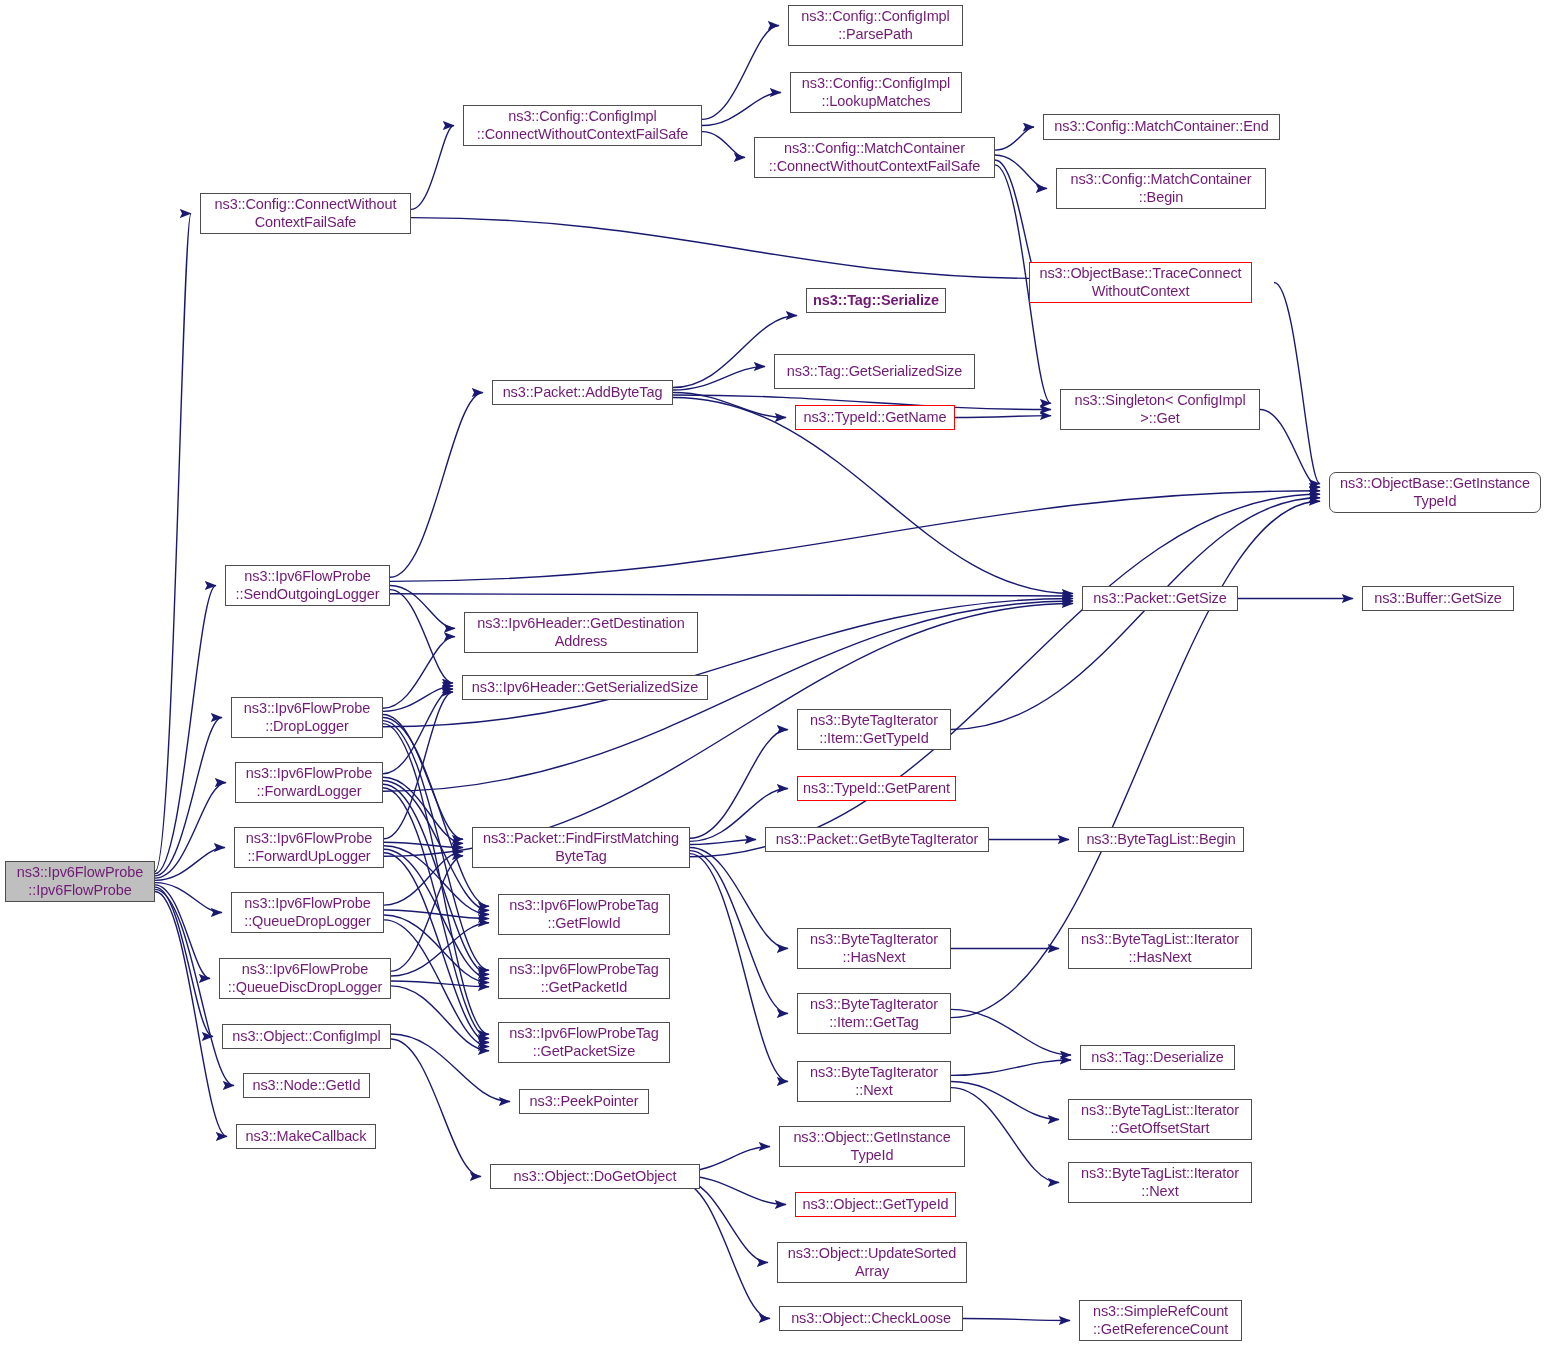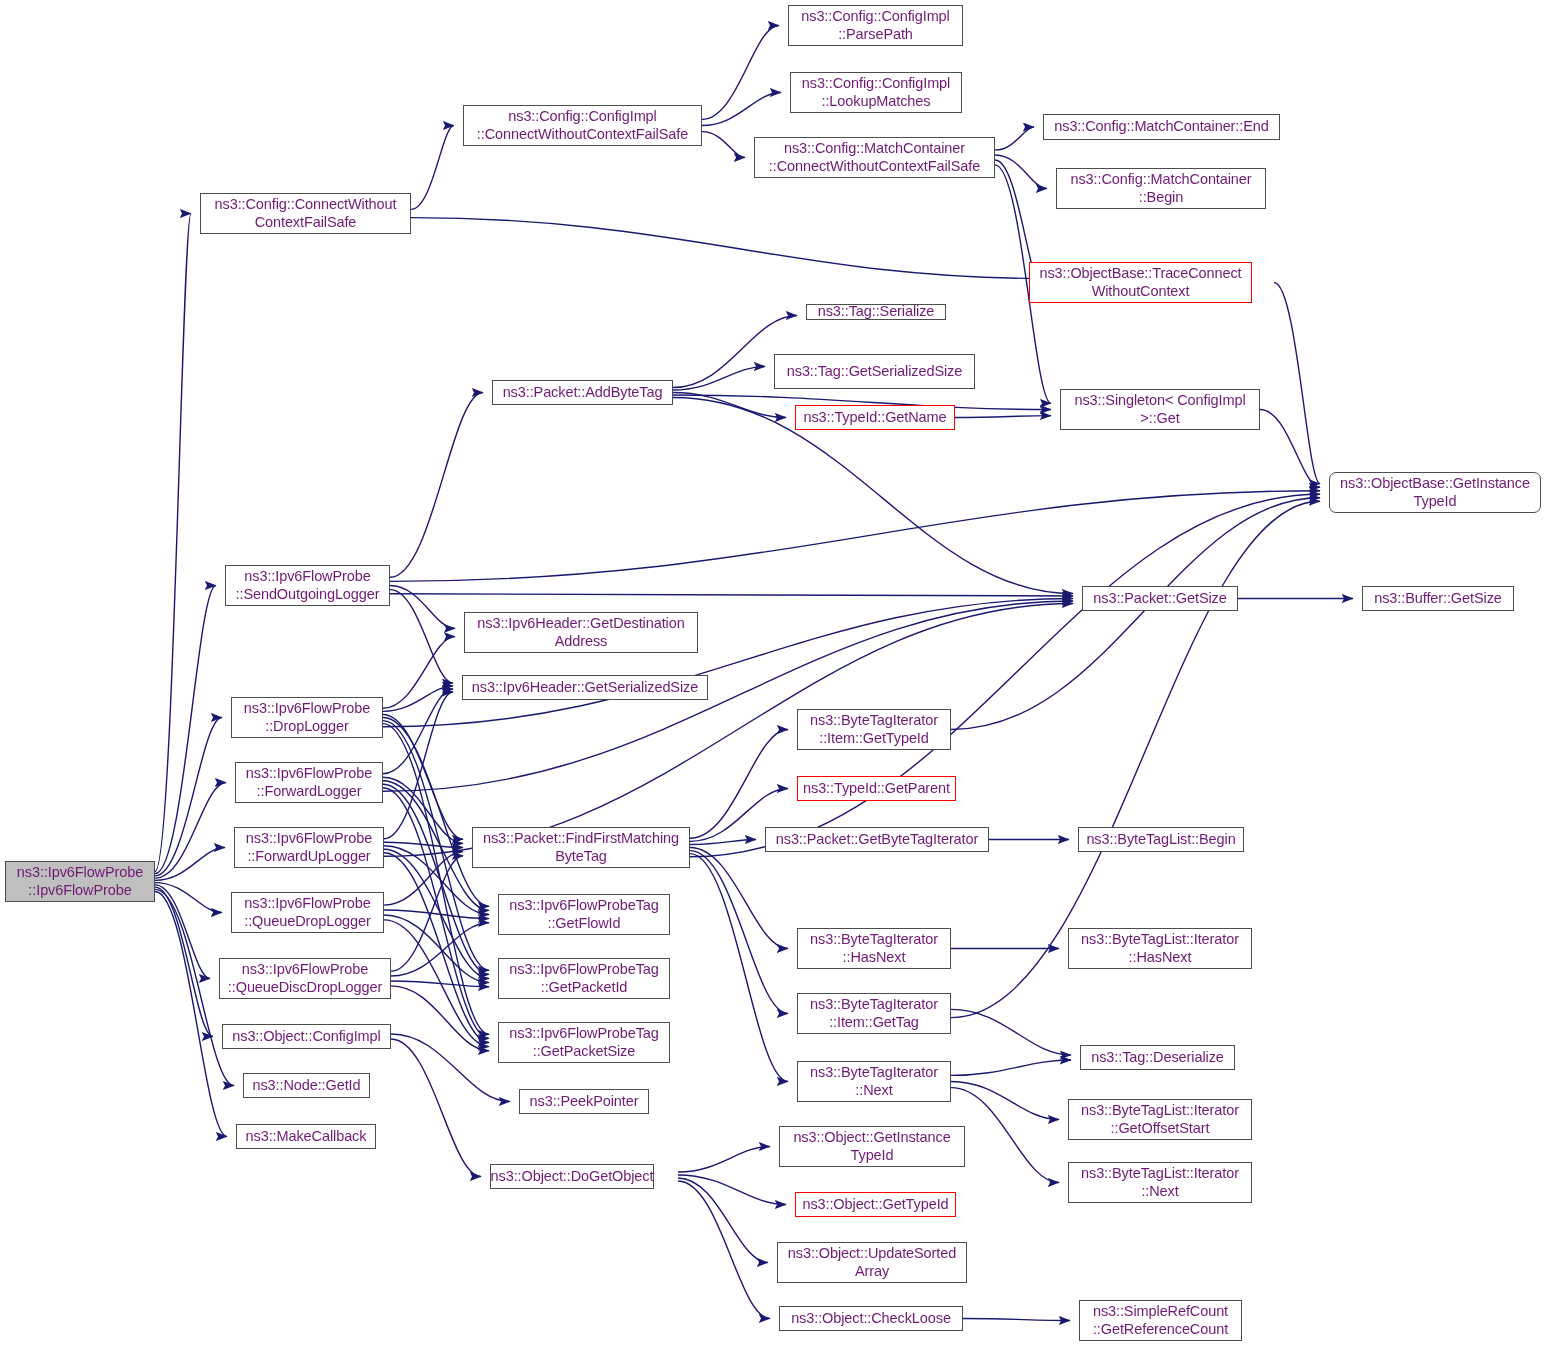--- a/index.html
+++ b/index.html
@@ -121,21 +121,21 @@
       <div class="node thick" style="left: 790px; top: 72px; width: 172px; height: 41px;">ns3::Config::ConfigImpl
 ::LookupMatches</div>
       <div class="node thick" style="left: 754px; top: 137px; width: 241px; height: 41px;">ns3::Config::MatchContainer
 ::ConnectWithoutContextFailSafe</div>
       <div class="node thick" style="left: 1043px; top: 114px; width: 237px; height: 26px;">ns3::Config::MatchContainer::End</div>
       <div class="node thick" style="left: 1056px; top: 168px; width: 210px; height: 41px;">ns3::Config::MatchContainer
 ::Begin</div>
       <div class="node red" style="left: 1029px; top: 262px; width: 223px; height: 41px;">ns3::ObjectBase::TraceConnect
 WithoutContext</div>
       <div class="node thick" style="left: 492px; top: 380px; width: 181px; height: 25px;">ns3::Packet::AddByteTag</div>
-      <div class="node thick" style="left: 806px; top: 304px; width: 140px; height: 16px;">ns3::Tag::Serialize</div>
+      <div class="node thick" style="left: 806px; top: 288px; width: 140px; height: 25px; font-weight: bold;">ns3::Tag::Serialize</div>
       <div class="node thick" style="left: 774px; top: 354px; width: 201px; height: 35px;">ns3::Tag::GetSerializedSize</div>
       <div class="node red" style="left: 795px; top: 405px; width: 160px; height: 25px;">ns3::TypeId::GetName</div>
       <div class="node thick" style="left: 1060px; top: 389px; width: 200px; height: 41px;">ns3::Singleton&lt; ConfigImpl
 &gt;::Get</div>
       <div class="node thick" style="left: 1329px; top: 472px; width: 212px; height: 41px; border-radius: 7px;">ns3::ObjectBase::GetInstance
 TypeId</div>
       <div class="node thick" style="left: 1082px; top: 586px; width: 156px; height: 25px;">ns3::Packet::GetSize</div>
       <div class="node thick" style="left: 1362px; top: 586px; width: 152px; height: 25px;">ns3::Buffer::GetSize</div>
       <div class="node thick" style="left: 225px; top: 565px; width: 165px; height: 41px;">ns3::Ipv6FlowProbe
 ::SendOutgoingLogger</div>
@@ -157,21 +157,21 @@
       <div class="node thick" style="left: 236px; top: 1124px; width: 140px; height: 25px;">ns3::MakeCallback</div>
       <div class="node thick" style="left: 472px; top: 827px; width: 218px; height: 41px;">ns3::Packet::FindFirstMatching
 ByteTag</div>
       <div class="node thick" style="left: 498px; top: 894px; width: 172px; height: 41px;">ns3::Ipv6FlowProbeTag
 ::GetFlowId</div>
       <div class="node thick" style="left: 498px; top: 958px; width: 172px; height: 41px;">ns3::Ipv6FlowProbeTag
 ::GetPacketId</div>
       <div class="node thick" style="left: 498px; top: 1022px; width: 172px; height: 41px;">ns3::Ipv6FlowProbeTag
 ::GetPacketSize</div>
       <div class="node thick" style="left: 519px; top: 1089px; width: 130px; height: 25px;">ns3::PeekPointer</div>
-      <div class="node thick" style="left: 490px; top: 1164px; width: 164px; height: 25px;">ns3::Object::DoGetObject</div>
+      <div class="node thick" style="left: 490px; top: 1164px; width: 210px; height: 25px;">ns3::Object::DoGetObject</div>
       <div class="node thick" style="left: 797px; top: 709px; width: 154px; height: 41px;">ns3::ByteTagIterator
 ::Item::GetTypeId</div>
       <div class="node red" style="left: 797px; top: 776px; width: 159px; height: 25px;">ns3::TypeId::GetParent</div>
       <div class="node thick" style="left: 765px; top: 827px; width: 224px; height: 25px;">ns3::Packet::GetByteTagIterator</div>
       <div class="node thick" style="left: 1078px; top: 827px; width: 166px; height: 25px;">ns3::ByteTagList::Begin</div>
       <div class="node thick" style="left: 797px; top: 928px; width: 154px; height: 41px;">ns3::ByteTagIterator
 ::HasNext</div>
       <div class="node thick" style="left: 1068px; top: 928px; width: 184px; height: 41px;">ns3::ByteTagList::Iterator
 ::HasNext</div>
       <div class="node thick" style="left: 797px; top: 993px; width: 154px; height: 41px;">ns3::ByteTagIterator

